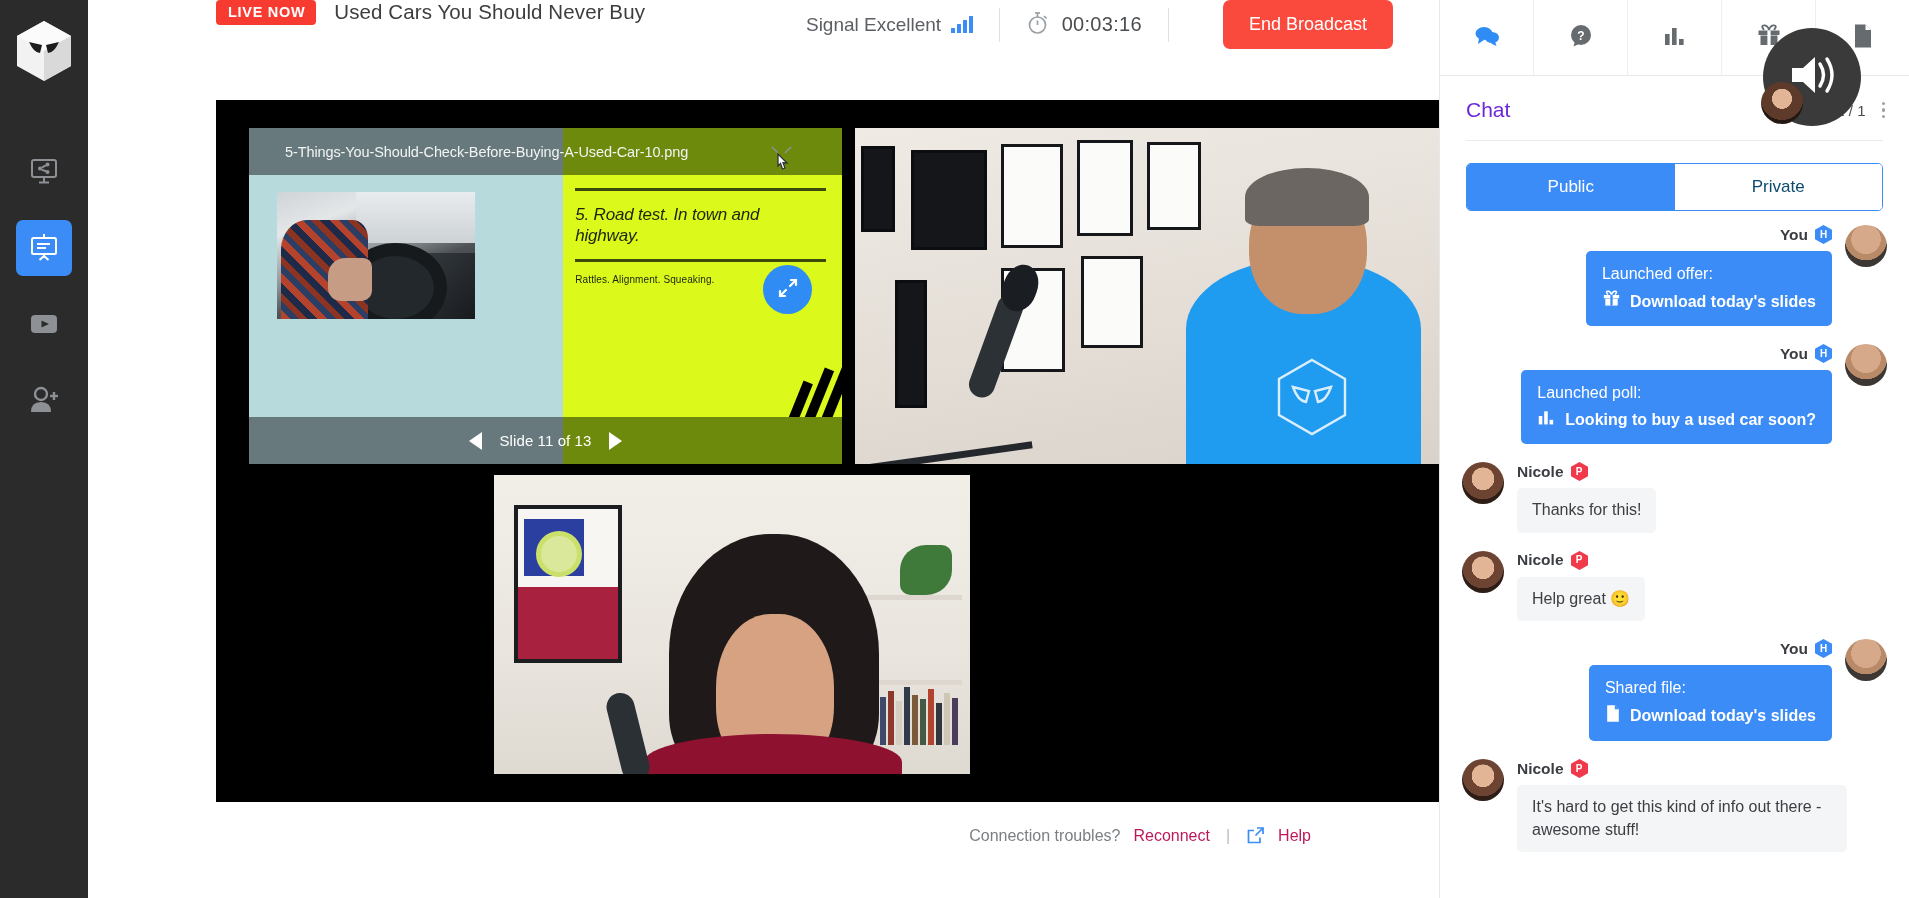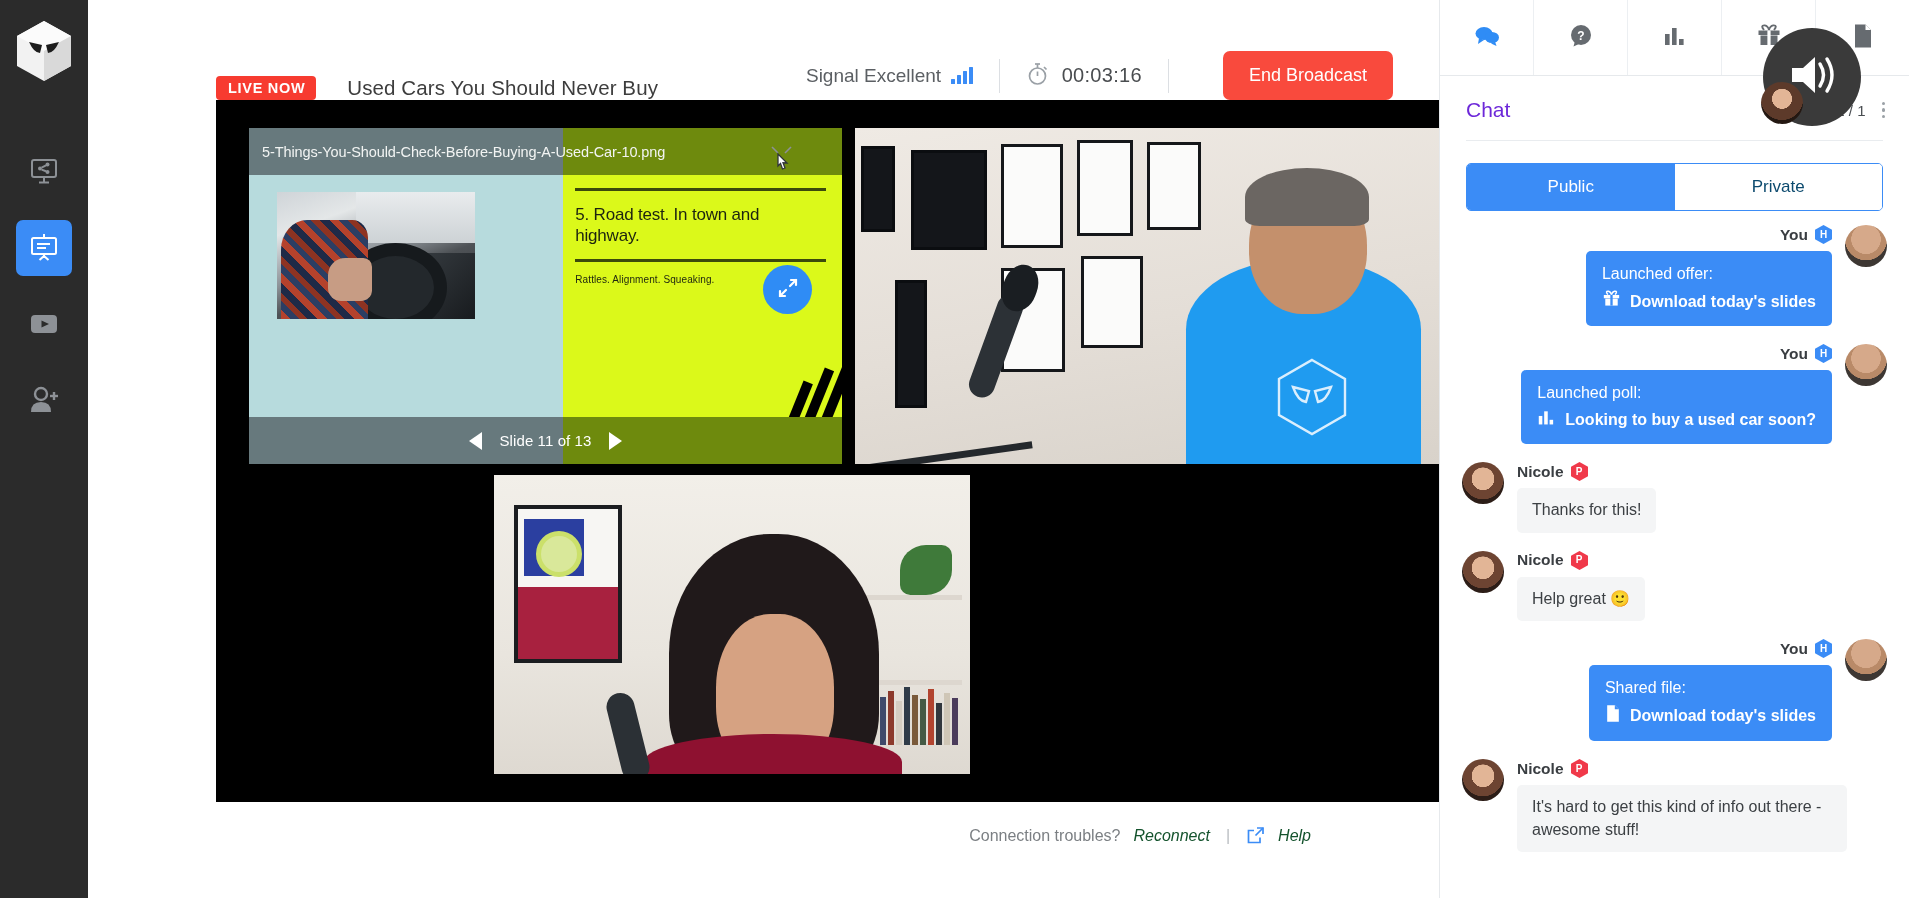--- a/index.html
+++ b/index.html
@@ -23,23 +23,22 @@
     display: flex; align-items: center; justify-content: center;
     cursor: pointer;
   }
   .rail-item.active { background: #3b8cf6; }
   .rail-item svg { display: block; }
 
   
   .stage { flex: 1; height: 898px; display: flex; flex-direction: column; background: #fff;
            position: relative; min-width: 0; }
   .topbar {
-    height: 100px; display: flex; align-items: flex-end; padding: 0 0 0 128px;
+    height: 100px; display: flex; align-items: flex-start; padding: 0 0 0 128px;
     flex: 0 0 100px;
-    gap: 13px;
   }
   .live-badge {
     background: #f73b30; color: #fff; font-size: 14.5px; font-weight: bold;
     letter-spacing: .7px; padding: 5px 11px 5px 12px; border-radius: 4px;
     line-height: 1; margin-right: 18px;
   }
   .broadcast-title { font-size: 20.5px; color: #3d3d3d; letter-spacing: .1px; }
   .topbar-right { margin-left: auto; display: flex; align-items: center; padding-right: 46px; }
   .signal-wrap { display: flex; align-items: center; gap: 10px; }
   .signal-text { font-size: 19px; color: #5b5f63; }
@@ -66,21 +65,21 @@
   
   .tile-slide { left: 33px; top: 28px; width: 593px; height: 336px; }
   .slide-head {
     position: absolute; left:0; top:0; width:100%; height: 47px;
     display: flex; align-items: center; padding-left: 13px; z-index: 3;
   }
   .slide-head-l { position:absolute; left:0; top:0; width:53%; height:100%; background:#67797d; }
   .slide-head-r { position:absolute; left:53%; top:0; width:47%; height:100%; background:#6e8a0d; }
   .slide-file {
     position: relative; z-index: 4; color: #f2f4f3; font-size: 14.5px;
-    letter-spacing: -.1px; white-space: nowrap;
+    letter-spacing: -.1px; white-space: nowrap; margin-left: 23px;
   }
   .slide-body { position: absolute; left:0; top:47px; right:0; bottom:47px; }
   .slide-left-pane { position:absolute; left:0; top:0; width:53%; height:100%; background:#b7dbdd; }
   .slide-right-pane { position:absolute; left:53%; top:0; width:47%; height:100%; background:#dbf91a; }
   .slide-photo {
     position:absolute; left:28px; top:17px; width:198px; height:127px;
     background:
       linear-gradient(160deg,#cfd4d8 0%,#e4e7e8 22%,#b9bec2 34%,#8b9196 48%,#4e5256 62%,#2c2f31 100%);
     overflow:hidden;
   }
@@ -92,21 +91,21 @@
   .ph-wheel { position:absolute; left:34%; top:40%; width:52%; height:70%;
               border: 13px solid #161a1d; border-radius: 50%; background: #23282c; }
   .ph-dash { position:absolute; left:62%; top:48%; width:42%; height:54%;
              background: linear-gradient(135deg,#3a4045,#15181b); }
   .ph-arm { position:absolute; left:26%; top:52%; width:22%; height:34%;
             background:#c79c84; border-radius: 40% 20% 25% 30%; }
   .slide-text-block { position:absolute; left:12px; right:16px; top:13px; }
   .slide-rule { height: 2.5px; background: #3b4a0b; width: 100%; }
   .slide-heading {
     font-size: 17px; color: #1d2410; line-height: 1.28; font-weight: normal;
-    margin: 13px 0 12px 0; letter-spacing: -.2px;
+    margin: 13px 0 12px 0; letter-spacing: -.2px; font-style: italic;
   }
   .slide-sub { font-size: 10px; color: #1d2410; margin-top: 12px; letter-spacing: .1px; }
   .slide-slashes { position:absolute; right: 0px; bottom: 0px; width: 70px; height: 80px; overflow:hidden; }
   .slide-slashes i { position:absolute; bottom:-8px; width: 10px; height: 72px; background:#000;
                      transform: rotate(22deg); transform-origin: bottom center; }
   .slide-slashes i:nth-child(1){ right: 46px; height:46px;}
   .slide-slashes i:nth-child(2){ right: 30px; height:60px;}
   .slide-slashes i:nth-child(3){ right: 13px; height:72px;}
   .expand-btn {
     position:absolute; right: 30px; top: 90px; width: 49px; height: 49px; border-radius: 50%;
@@ -167,21 +166,21 @@
   .guest-books { position:absolute; right: 12px; top: 212px; display:flex; gap:2px; align-items:flex-end; }
   .guest-books i { width: 6px; display:block; }
   .guest-plant { position:absolute; right: 18px; top: 70px; width: 52px; height: 50px; background:#3f7a3a; border-radius: 50% 20% 50% 20%; }
   .guest-mic { position:absolute; left: 120px; bottom: -8px; width: 28px; height: 90px; background:#2b3035; border-radius:14px; transform: rotate(-14deg); }
 
   
   .canvas-foot {
     display:flex; align-items:center; justify-content:flex-end;
     padding: 24px 128px 0 0; font-size: 16px; color:#7b7f83; gap: 13px;
   }
-  .link-blue { color:#14532d; cursor:pointer;font-style:italic; }
+  .link-blue { color:#be185d; cursor:pointer; }
   .pipe { color:#b8bcc0; margin: 0 3px; }
   .ext-icon { display:inline-flex; align-items:center; cursor:pointer; }
 
   
   .chat-panel {
     width: 470px; flex: 0 0 470px; height: 898px; border-left: 1px solid #e6e9ec;
     background:#fff; display:flex; flex-direction: column; position: relative;
   }
   .chat-tabs { display:flex; height: 76px; border-bottom: 1px solid #e6e9ec; }
   .chat-tab {

